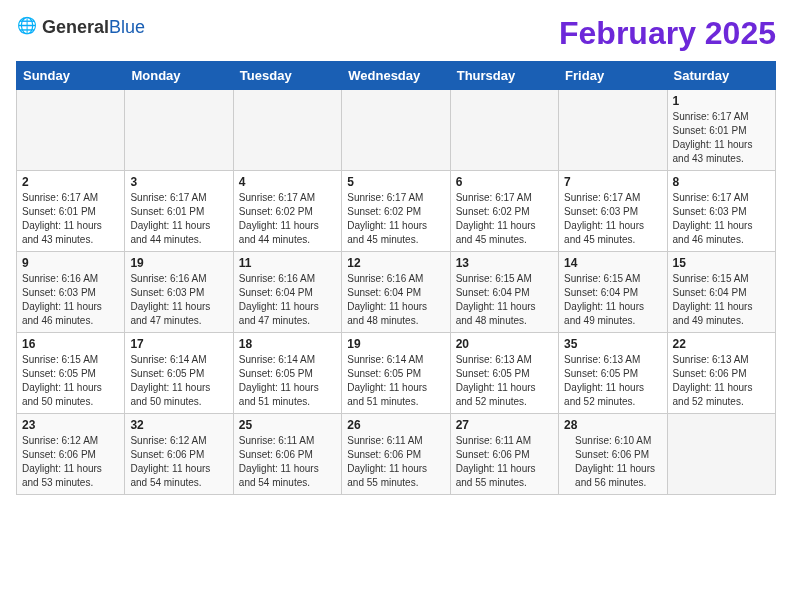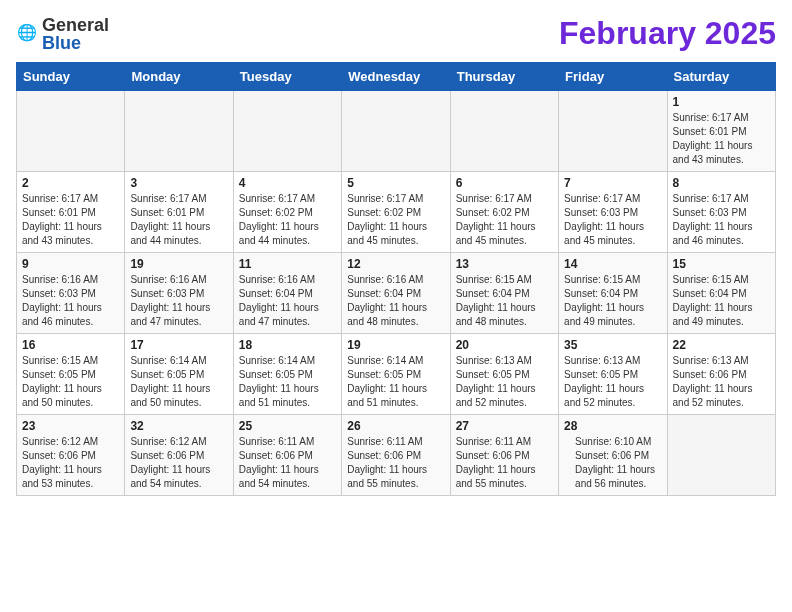--- a/index.html
+++ b/index.html
@@ -22,21 +22,21 @@
       gap: 4px;
     }
     .logo-text-general {
       font-size: 18px;
       font-weight: bold;
       color: #333;
       line-height: 1;
     }
     .logo-text-blue {
       font-size: 18px;
-      font-weight: bold;
+      font-weight: normal;
       color: #1a5fb4;
       line-height: 1;
     }
     .logo-icon {
       width: 22px;
       height: 22px;
     }
     .title-block {
       text-align: right;
     }
@@ -99,21 +99,21 @@
   </style>
 </head>
 <body>
 
 <div class="header">
   <div class="logo">
     <svg class="logo-icon" viewBox="0 0 30 30">
       <text x="2" y="20" font-size="22" fill="#1a5fb4">🌐</text>
     </svg>
     <div>
-      <div style="display:flex; flex-direction:column; line-height:1.1;">
+      <div style="display:flex; flex-direction:row; line-height:1.1;">
         <span class="logo-text-general">General</span>
         <span class="logo-text-blue">Blue</span>
       </div>
     </div>
   </div>
   <div class="title-block">
     <div class="month-title">February 2025</div>
   </div>
 </div>
 

